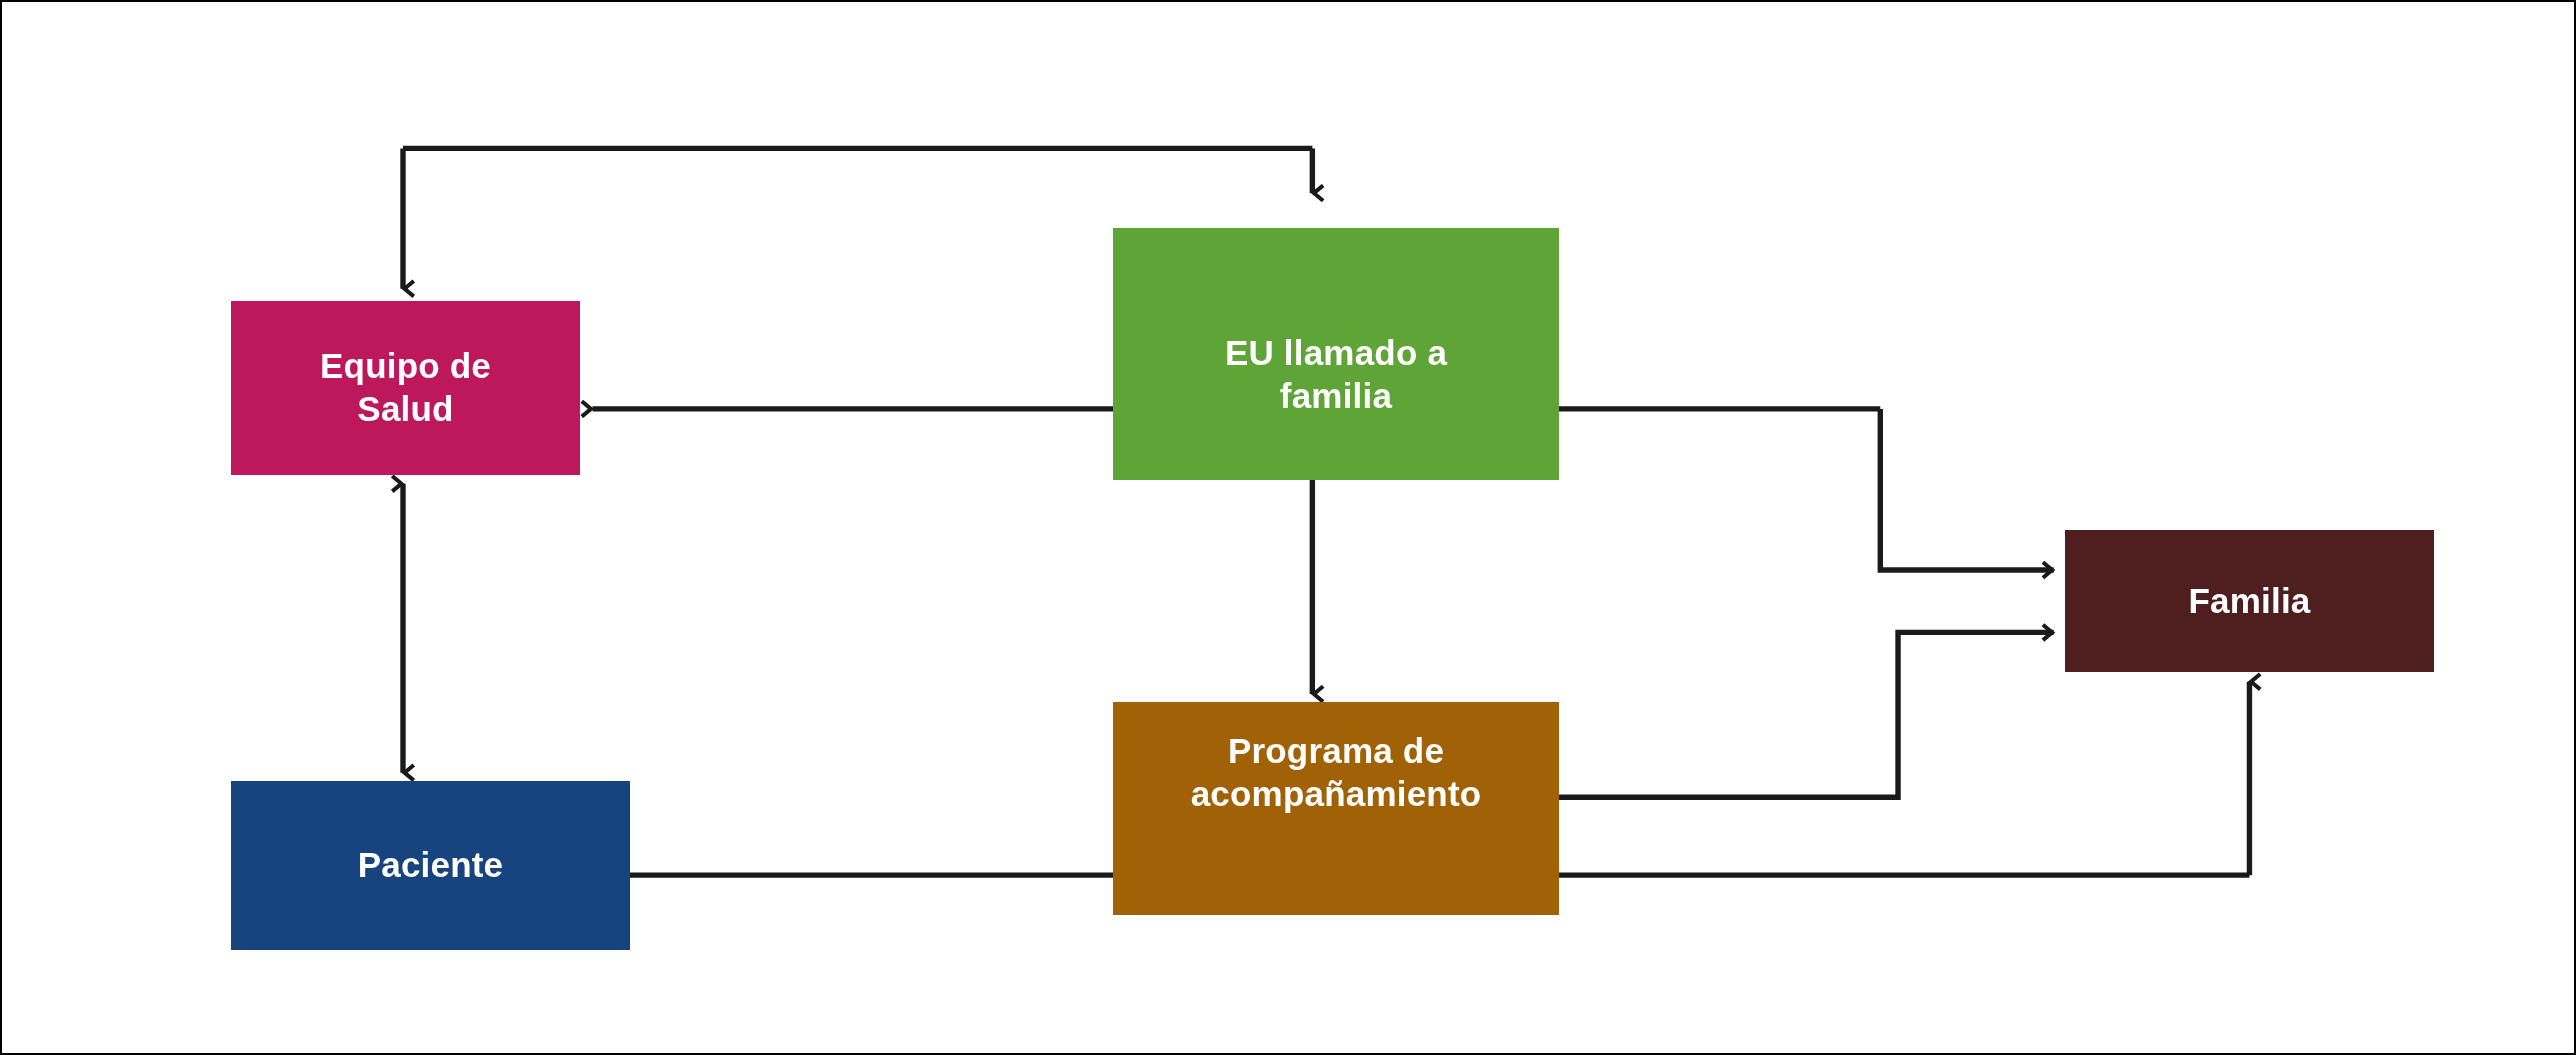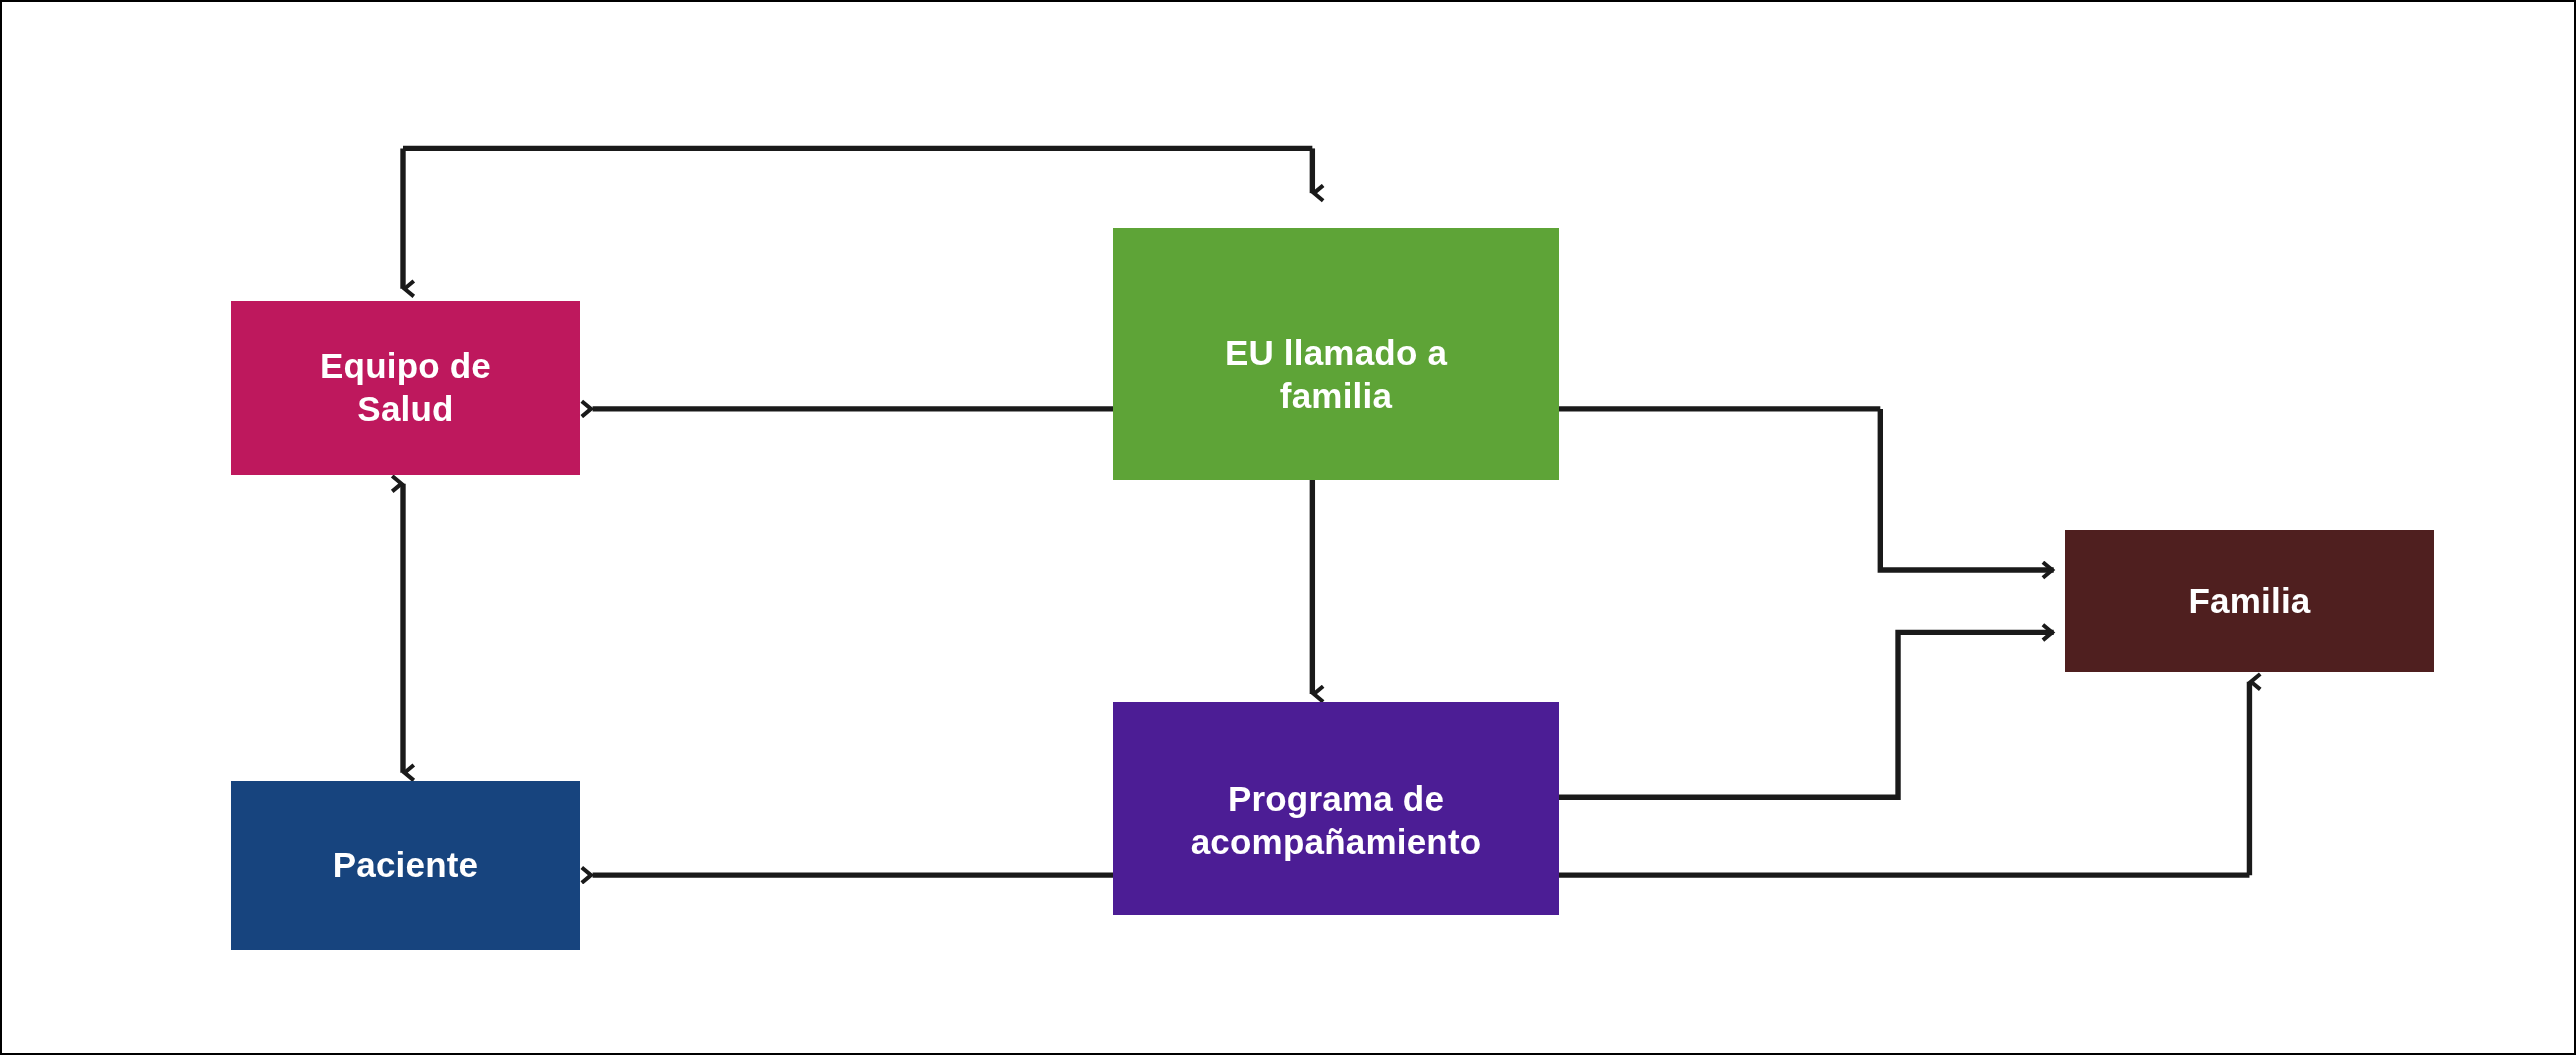--- a/index.html
+++ b/index.html
@@ -42,21 +42,21 @@
   }
   .node-label {
     display: block;
     white-space: pre-line;
   }
   #node-equipo-de-salud {
     left: 229px;  top: 299px;  width: 349px;  height: 174px;
     font-size: 35px;
   }
   #node-paciente {
-    left: 229px;  top: 779px; width: 349px;  height: 169px;
+    left: 229px;  top: 779px; width: 399px;  height: 169px;
     font-size: 35px;
   }
   #node-eu-llamado-a-familia {
     left: 1111px; top: 202px;  width: 446px;  height: 252px;
     font-size: 35px;
     align-items: center;
     padding-top: 45px;
     margin-top: 24px;
   }
   #node-programa-de-acompanamiento {
@@ -120,21 +120,21 @@
 
   <div class="node" id="node-paciente" style="background:#17447E;">
     <span class="node-label">Paciente</span>
   </div>
 
   <div class="node" id="node-eu-llamado-a-familia" style="background:#5EA437;">
     <span class="node-label">EU llamado a
 familia</span>
   </div>
 
-  <div class="node" id="node-programa-de-acompanamiento" style="background:#4c1d95;align-items:center;">
+  <div class="node" id="node-programa-de-acompanamiento" style="background:#a16207;">
     <span class="node-label">Programa de
 acompañamiento</span>
   </div>
 
   <div class="node" id="node-familia" style="background:#4F1F1F;">
     <span class="node-label">Familia</span>
   </div>
 
 </div>
 

